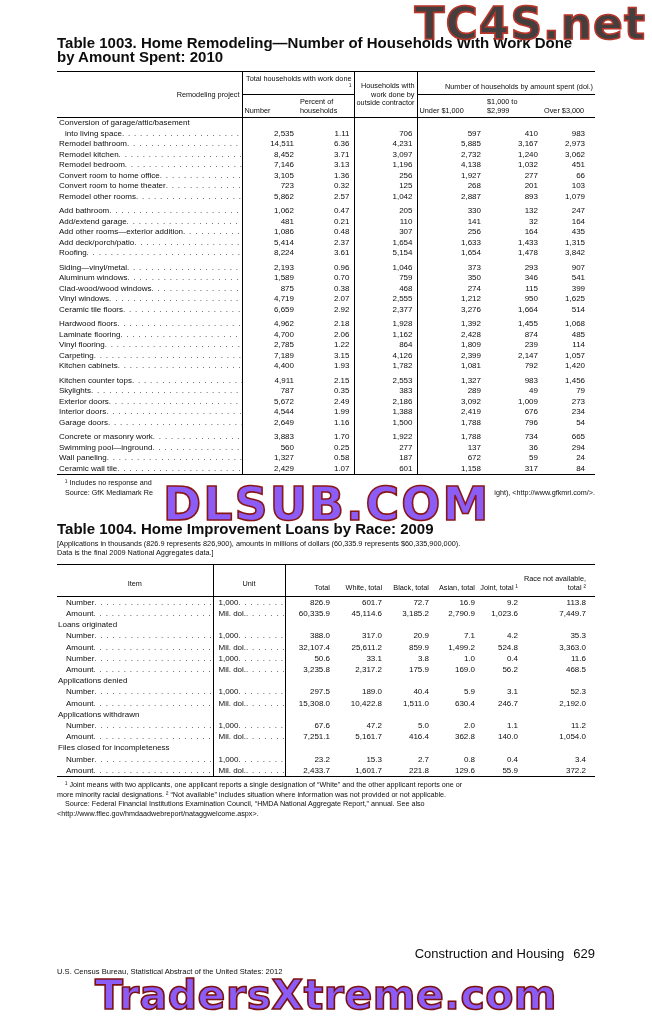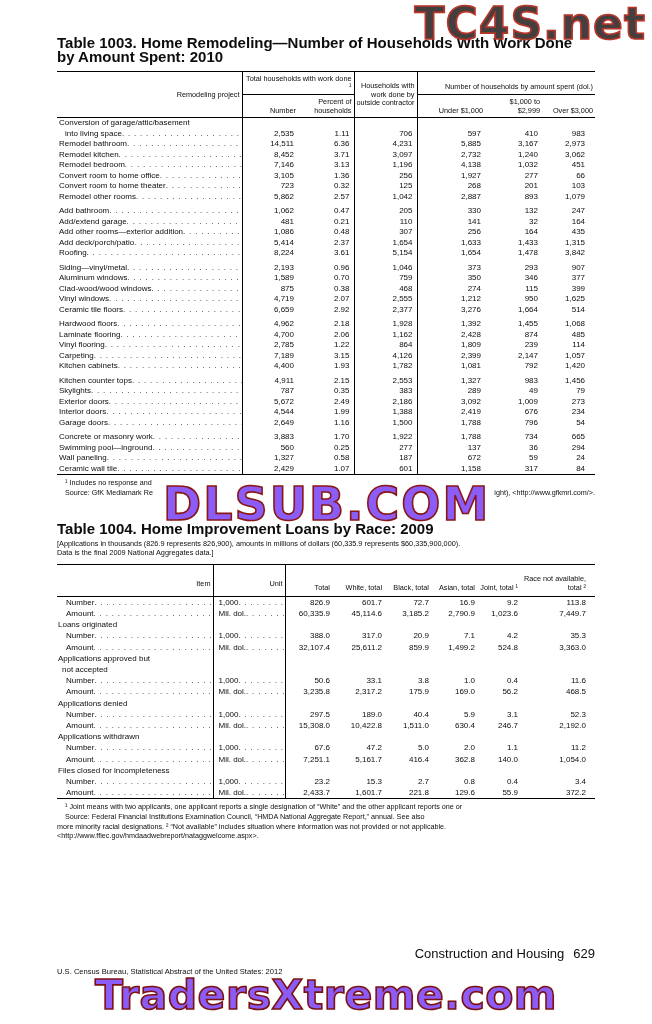--- a/index.html
+++ b/index.html
@@ -15,21 +15,21 @@
   .tbl th{font-weight:normal;font-size:7.3px;line-height:8.7px;text-align:right;}
   .vr{border-right:1px solid #000;}
   .hb{border-bottom:1px solid #000;}
   .sb{border-bottom:1px solid #000;}
 
   .t1003 th{padding:3px 2px 2px;}
   .proj-h{vertical-align:middle;}
   .span-h{vertical-align:bottom;padding-bottom:2px;}
   .contr-h{vertical-align:middle;padding:2px 3px;}
   .sub-h{vertical-align:bottom;}
-  .sub-h.r{text-align:right;}
+  .sub-h.r{text-align:left;}
   .p4{padding-right:4px;}
   .p10{padding-right:10px;}
   .t1003 td{font-size:8px;line-height:10.5px;vertical-align:bottom;white-space:nowrap;overflow:hidden;}
   .t1003 td.num{text-align:right;}
   .t1003 td.c0,.t1003 td.c1,.t1003 td.c2,.t1003 td.c3,.t1003 td.c4{padding-right:4px;}
   .t1003 td.c5{padding-right:10px;}
   .t1003 td.proj{padding-left:2px;}
   .t1003 tr.gs td{padding-top:4px;}
 
   .ln{display:flex;align-items:baseline;white-space:nowrap;overflow:hidden;}
@@ -38,21 +38,21 @@
   .dots{flex:1 1 auto;overflow:hidden;white-space:nowrap;}
   .dots::after{content:" . . . . . . . . . . . . . . . . . . . . . . . . . . . . . . . . . . . . . . . . . . . . . . . . . . . . . . . . . . . . . . . . . . . . . . . .";letter-spacing:0.8px;}
 
   .fn{font-size:7.2px;line-height:9.6px;margin-top:3px;}
   .ind8{padding-left:8px;}
   .flexline{display:flex;}
   .spacer{flex:1;}
 
   .b1004{margin-top:24px;}
   .t1004 th{padding:10px 2px 3px;vertical-align:bottom;}
-  .t1004 th.ctr{vertical-align:middle;text-align:right;}
+  .t1004 th.ctr{vertical-align:middle;text-align:center;}
   .t1004 th.r{text-align:right;padding-right:3px;}
   .t1004 th.rlast{padding-right:9px;}
   .t1004 td{font-size:8px;line-height:11.2px;vertical-align:bottom;white-space:nowrap;overflow:hidden;}
   .t1004 td.num{text-align:right;padding-right:3px;}
   .t1004 td.num:last-child{padding-right:9px;}
   .t1004 td.item{padding-left:1px;}
   .t1004 td.unit{padding-left:5px;}
   .cont2{padding-left:4px;}
 
   .chapter{position:absolute;right:57px;top:946px;font-size:13px;}
@@ -300,21 +300,21 @@
               <div class="ln">
                 <span>Aluminum windows</span>
                 <span class="dots"></span>
               </div>
             </td>
             <td class="num c0">1,589</td>
             <td class="num c1 vr">0.70</td>
             <td class="num c2 vr">759</td>
             <td class="num c3">350</td>
             <td class="num c4">346</td>
-            <td class="num c5">377</td>
+            <td class="num c5">541</td>
           </tr>
           <tr>
             <td class="proj vr">
               <div class="ln">
                 <span>Clad-wood/wood windows</span>
                 <span class="dots"></span>
               </div>
             </td>
             <td class="num c0">875</td>
             <td class="num c1 vr">0.38</td>
@@ -690,37 +690,20 @@
             <td class="num">25,611.2</td>
             <td class="num">859.9</td>
             <td class="num">1,499.2</td>
             <td class="num">524.8</td>
             <td class="num">3,363.0</td>
           </tr>
         </tbody>
         <tbody>
           <tr>
             <td class="item vr">
-              <div class="ln">
-                <span>Applications approved but</span>
-              </div>
-              <div class="ln cont2">
-                <span>not accepted</span>
-              </div>
-            </td>
-            <td class="unit vr"></td>
-            <td class="num"></td>
-            <td class="num"></td>
-            <td class="num"></td>
-            <td class="num"></td>
-            <td class="num"></td>
-            <td class="num"></td>
-          </tr>
-          <tr>
-            <td class="item vr">
               <div class="ln ind">
                 <span>Number</span>
                 <span class="dots"></span>
               </div>
             </td>
             <td class="unit vr">
               <div class="ln">
                 <span>1,000</span>
                 <span class="dots"></span>
               </div>
@@ -918,22 +901,22 @@
             <td class="num">221.8</td>
             <td class="num">129.6</td>
             <td class="num">55.9</td>
             <td class="num">372.2</td>
           </tr>
         </tbody>
       </table>
 
     <div class="fn">
         <div class="fn-line ind8">¹ Joint means with two applicants, one applicant reports a single designation of “White” and the other applicant reports one or</div>
+        <div class="fn-line">more minority racial designations. ² “Not available” includes situation where information was not provided or not applicable.</div>
         <div class="fn-line ind8">Source: Federal Financial Institutions Examination Council, “HMDA National Aggregate Report,” annual. See also</div>
-        <div class="fn-line">more minority racial designations. ² “Not available” includes situation where information was not provided or not applicable.</div>
         <div class="fn-line">&lt;http://www.ffiec.gov/hmdaadwebreport/nataggwelcome.aspx&gt;.</div>
       </div>
   </div>
 
   <div class="chapter">
     <span>Construction and Housing</span><span class="pageno">629</span>
   </div>
   <div class="credit">U.S. Census Bureau, Statistical Abstract of the United States: 2012</div>
 
   <div class="wm wm-mid">DLSUB.COM</div>

